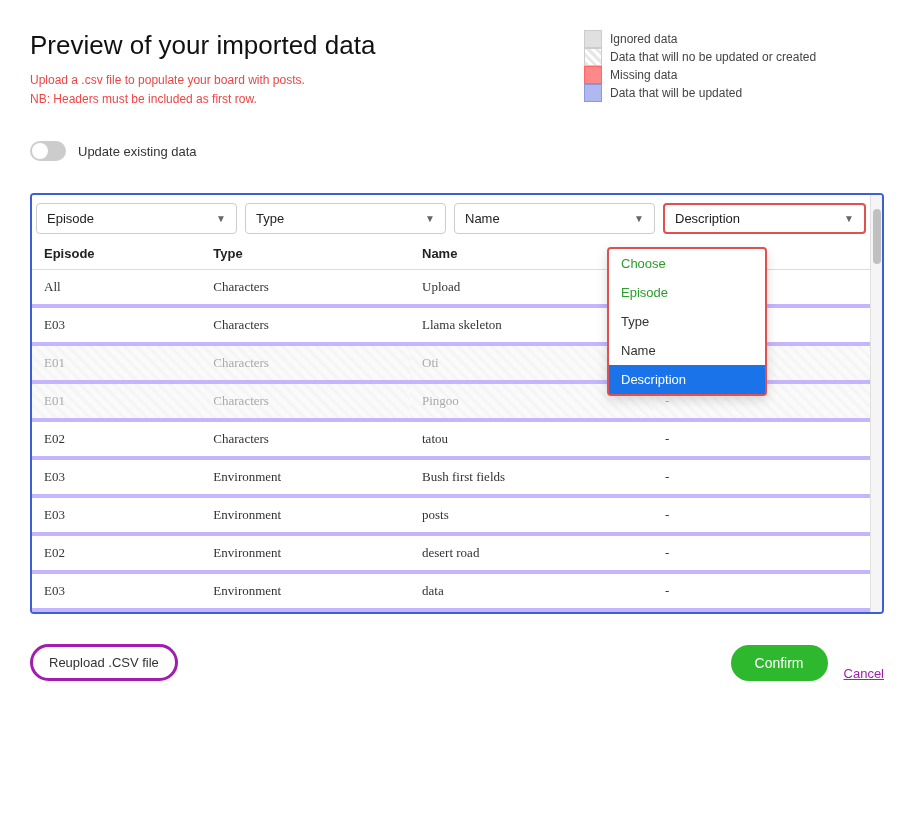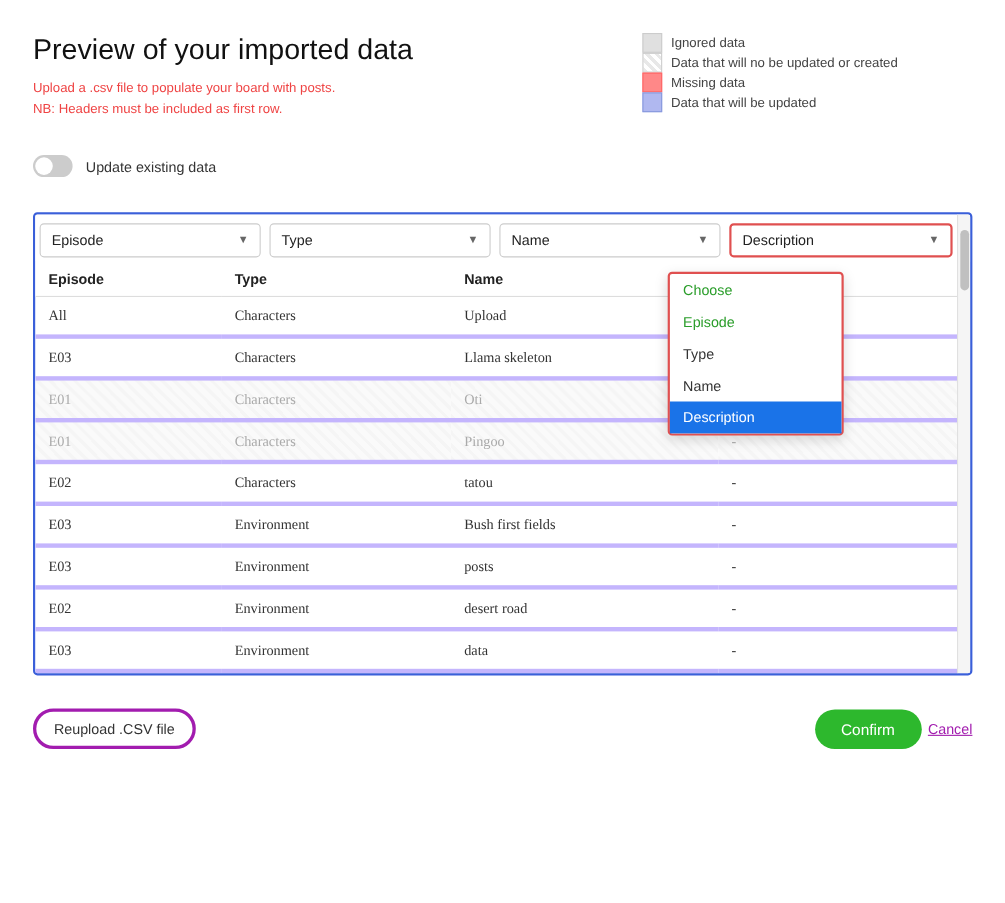--- a/index.html
+++ b/index.html
@@ -173,22 +173,22 @@
       background: #fff;
       border-radius: 20px;
       padding: 8px 16px;
       font-size: 13px;
       cursor: pointer;
       color: #333;
     }
 
     .footer-right {
       display: flex;
-      align-items: center;
-      gap: 6px;
+      align-items: flex-end;
+      gap: 16px;
     }
 
     .confirm-btn {
       background: #2db82d;
       color: #fff;
       border: none;
       border-radius: 20px;
       padding: 10px 24px;
       font-size: 14px;
       cursor: pointer;

